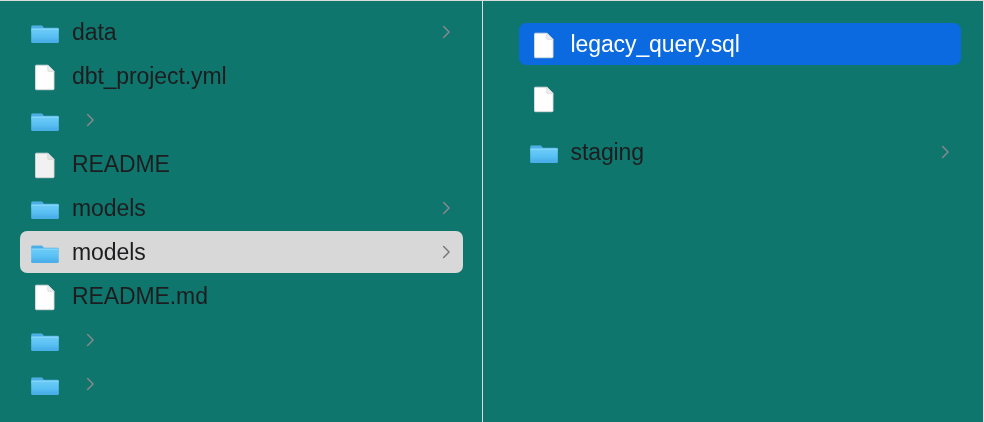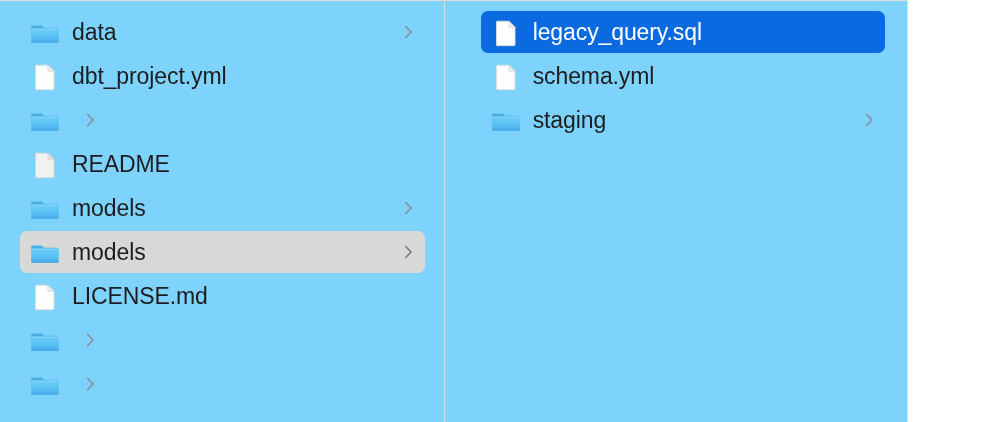--- a/index.html
+++ b/index.html
@@ -11,24 +11,24 @@
   body {
     width: 984px;
     height: 422px;
     font-family: "Liberation Sans", "DejaVu Sans", sans-serif;
     -webkit-font-smoothing: antialiased;
     overflow: hidden;
   }
 
   #finder {
     position: relative;
-    width: 908px;
+    width: 984px;
     height: 422px;
     box-sizing: border-box;
-    background: #7dd3fc;
+    background: #0f766e;
     border-top: 1px solid #dcdcdc;
     display: flex;
     gap: 16px;
   }
 
   .column {
     position: relative;
     height: 100%;
     box-sizing: border-box;
     padding-top: 10px;
@@ -49,20 +49,21 @@
     margin: 0 19px 2px 20px;
     display: flex;
     align-items: center;
     border-radius: 7px;
     padding: 0 8px 0 10px;
     box-sizing: border-box;
   }
   .column-right .row {
     margin-left: 20px;
     margin-right: 22px;
+    margin-top: 12px;
   }
 
   .row.selected-active {
     background: #0b6ae0;
   }
   .row.selected-inactive {
     background: #d8d8d8;
   }
 
   .icon {
@@ -243,21 +244,21 @@
           </svg>
         </span>
       </div>
       <div class="row">
         <span class="icon">
           <svg viewBox="0 0 30 30" width="30" height="30" xmlns="http://www.w3.org/2000/svg">
             <path d="M6.4 3.2 h11.4 l6.2 6.2 v17.4 a0.9 0.9 0 0 1 -0.9 0.9 H6.4 a0.9 0.9 0 0 1 -0.9 -0.9 V4.1 a0.9 0.9 0 0 1 0.9 -0.9 z" fill="#fefefe" stroke="#dcdcdc" stroke-width="0.9"></path>
             <path d="M17.8 3.2 v5.3 a0.9 0.9 0 0 0 0.9 0.9 h5.3 z" fill="#eeeeee" stroke="#dcdcdc" stroke-width="0.9" stroke-linejoin="round"></path>
           </svg>
         </span>
-        <span class="label">LICENSE.md</span>
+        <span class="label">README.md</span>
         <span class="chevron hidden">
           <svg viewBox="0 0 12 18" width="9" height="14" xmlns="http://www.w3.org/2000/svg">
             <path d="M2.2 1.6 L9.4 9 L2.2 16.4" fill="none" stroke="currentColor" stroke-width="1.9" stroke-linecap="round" stroke-linejoin="round"></path>
           </svg>
         </span>
       </div>
       <div class="row">
         <span class="icon">
           <svg viewBox="0 0 30 30" width="30" height="30" xmlns="http://www.w3.org/2000/svg">
             <defs>
@@ -325,21 +326,20 @@
           </svg>
         </span>
       </div>
       <div class="row">
         <span class="icon">
           <svg viewBox="0 0 30 30" width="30" height="30" xmlns="http://www.w3.org/2000/svg">
             <path d="M6.4 3.2 h11.4 l6.2 6.2 v17.4 a0.9 0.9 0 0 1 -0.9 0.9 H6.4 a0.9 0.9 0 0 1 -0.9 -0.9 V4.1 a0.9 0.9 0 0 1 0.9 -0.9 z" fill="#fefefe" stroke="#dcdcdc" stroke-width="0.9"></path>
             <path d="M17.8 3.2 v5.3 a0.9 0.9 0 0 0 0.9 0.9 h5.3 z" fill="#eeeeee" stroke="#dcdcdc" stroke-width="0.9" stroke-linejoin="round"></path>
           </svg>
         </span>
-        <span class="label">schema.yml</span>
         <span class="chevron hidden">
           <svg viewBox="0 0 12 18" width="9" height="14" xmlns="http://www.w3.org/2000/svg">
             <path d="M2.2 1.6 L9.4 9 L2.2 16.4" fill="none" stroke="currentColor" stroke-width="1.9" stroke-linecap="round" stroke-linejoin="round"></path>
           </svg>
         </span>
       </div>
       <div class="row">
         <span class="icon">
           <svg viewBox="0 0 30 30" width="30" height="30" xmlns="http://www.w3.org/2000/svg">
             <defs>

